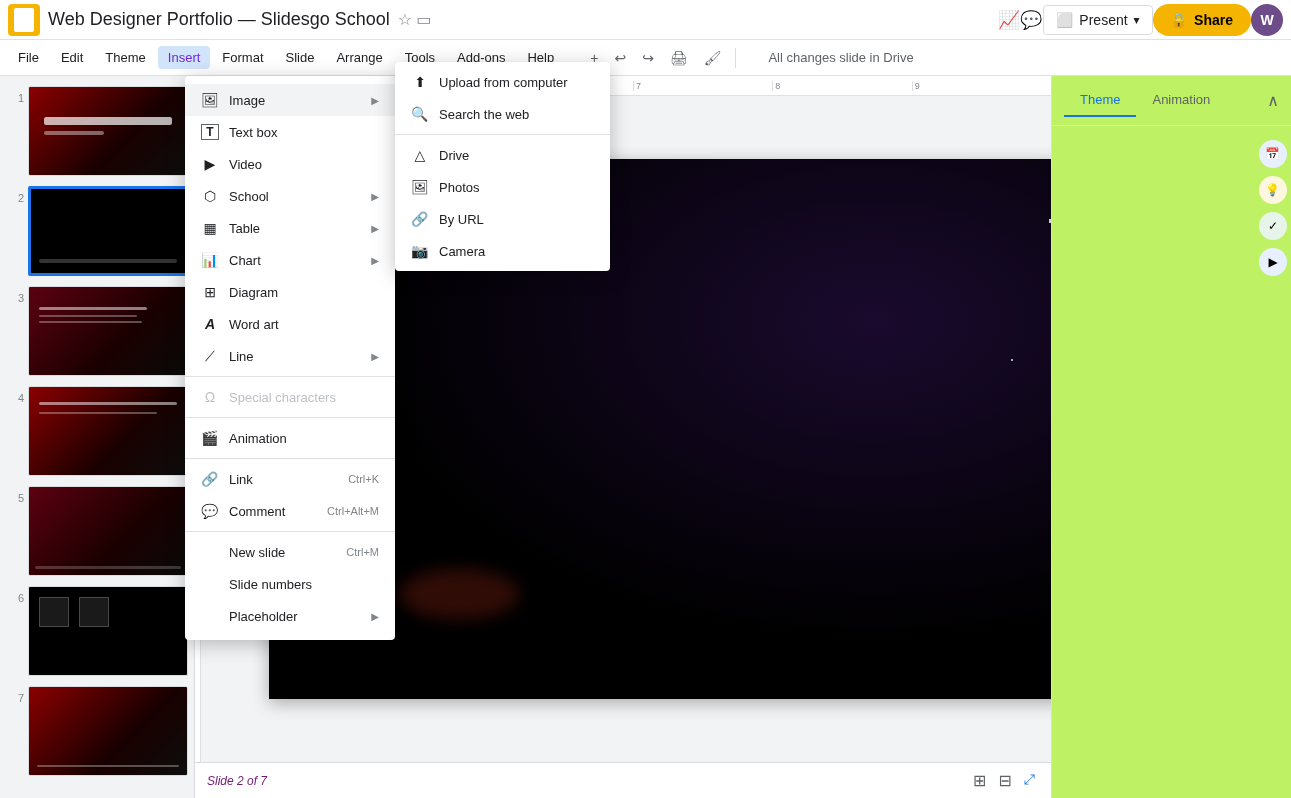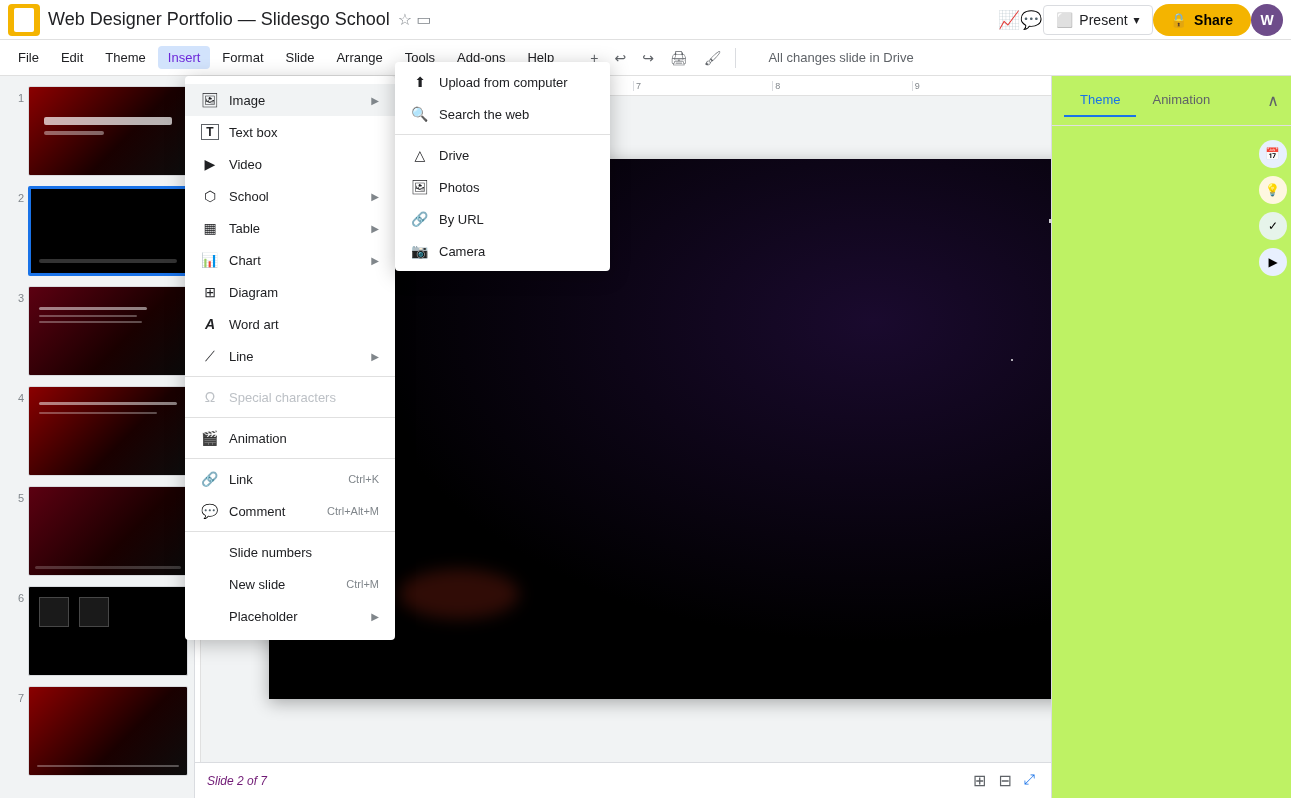--- a/index.html
+++ b/index.html
@@ -508,26 +508,26 @@
     <div class="menu-row">
       <span class="menu-row-icon">💬</span>
       <span class="menu-row-label">Comment</span>
       <span class="menu-row-shortcut">Ctrl+Alt+M</span>
     </div>
   </div>
 
   <div class="menu-section">
     <div class="menu-row">
       <span class="menu-row-icon"></span>
-      <span class="menu-row-label">Slide numbers</span>
-    </div>
-    <div class="menu-row">
-      <span class="menu-row-icon"></span>
       <span class="menu-row-label">New slide</span>
       <span class="menu-row-shortcut">Ctrl+M</span>
+    </div>
+    <div class="menu-row">
+      <span class="menu-row-icon"></span>
+      <span class="menu-row-label">Slide numbers</span>
     </div>
     <div class="menu-row">
       <span class="menu-row-icon"></span>
       <span class="menu-row-label">Placeholder</span>
       <span class="menu-row-arrow">▶</span>
     </div>
   </div>
 </div>
 
 <div class="image-submenu">

